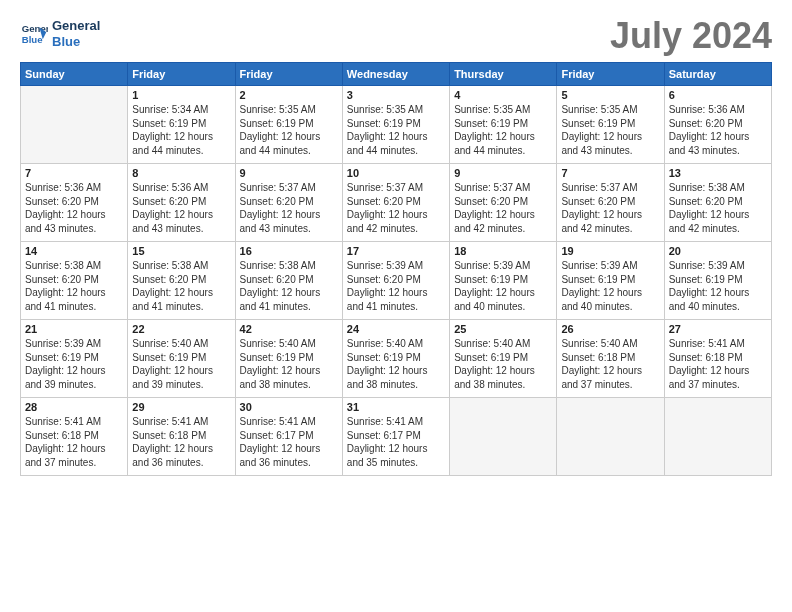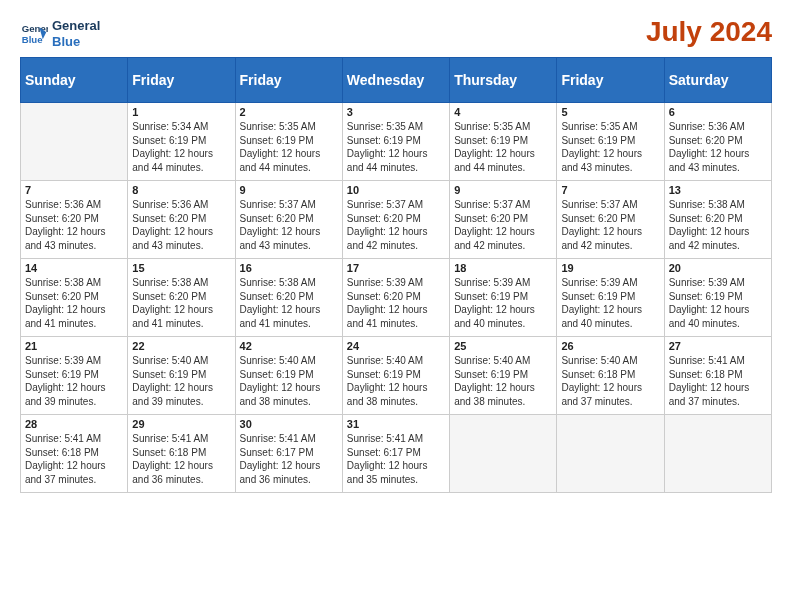--- a/index.html
+++ b/index.html
@@ -28,41 +28,41 @@
       gap: 4px;
     }
     .logo-icon {
       width: 28px;
       height: 28px;
     }
     .title-block {
       text-align: right;
     }
     .month-year {
-      font-size: 28px;
+      font-size: 36px;
       font-weight: bold;
-      color: #c2410c;
+      color: #737373;
       line-height: 1;
     }
     .location {
       font-size: 14px;
       color: #333;
       margin-top: 2px;
     }
     .calendar {
       width: 100%;
       border-collapse: collapse;
       font-size: 9.5px;
     }
     .calendar th {
       background: #2a6fbd;
       color: #fff;
-      padding: 14px 4px;
+      padding: 5px 4px;
       text-align: left;
-      font-size: 14px;
+      font-size: 11px;
       font-weight: bold;
       border: 1px solid #1a5aaa;
     }
     .calendar td {
       border: 1px solid #ccc;
       vertical-align: top;
       padding: 3px 4px;
       width: calc(100% / 7);
       height: 78px;
     }

